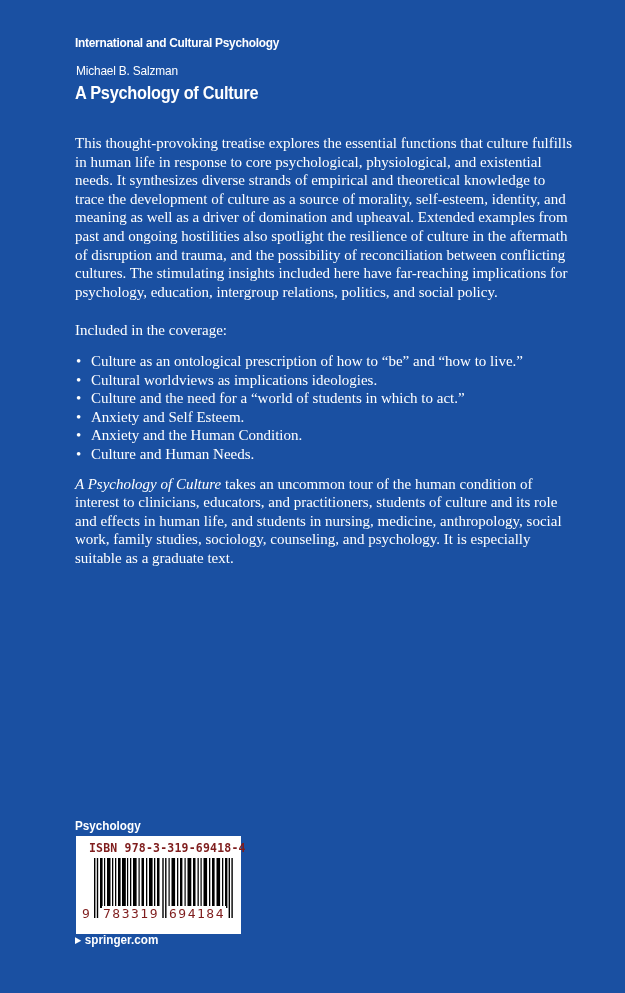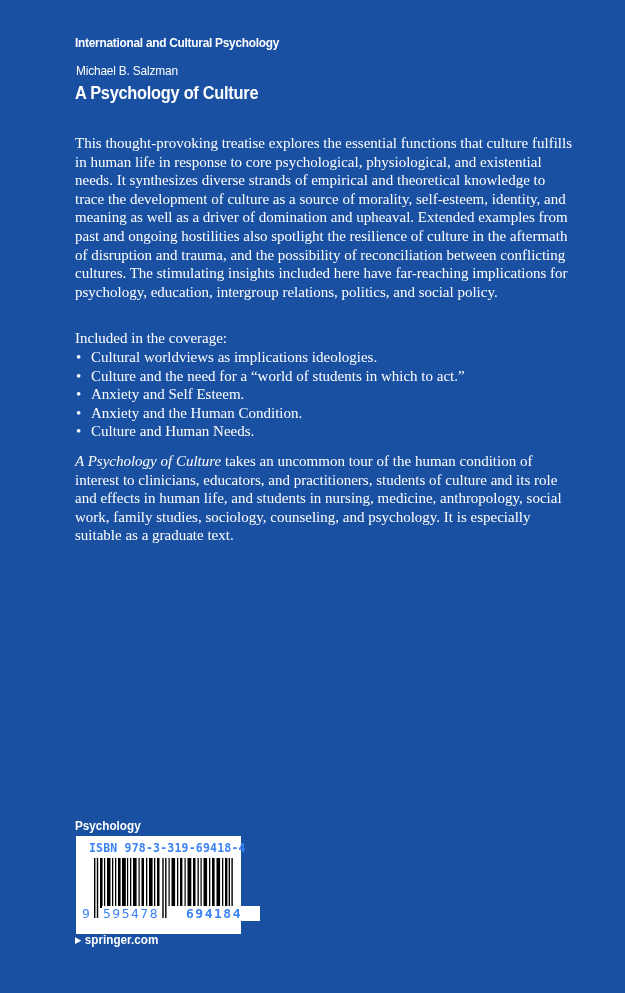--- a/index.html
+++ b/index.html
@@ -24,71 +24,72 @@
   #title {
     position:absolute; left:75px; top:82px;
     font-size:19px; font-weight:bold; letter-spacing:-0.3px;
     transform:scaleX(0.86); transform-origin:left top; white-space:nowrap;
   }
   #body {
     position:absolute; left:75px; top:134px; width:500px;
     font-size:15px; line-height:18.6px;
   }
   #body p { margin:0; }
-  #body p.intro { margin-bottom:28px; }
-  #body p.cov { margin-bottom:0; }
+  #body p.intro { margin-bottom:20px; }
+  #body p.cov { margin-bottom:12px; }
   #body ul { list-style:none; margin:0 0 11px 0; padding:0; }
   #body li { position:relative; padding-left:16px; }
   #body li::before {
     content:"\2022"; position:absolute; left:1px; top:0;
   }
   #body .closing i { font-style:italic; }
   #subject {
     position:absolute; left:75px; top:818px;
     font-size:13px; font-weight:bold;
     transform:scaleX(0.9); transform-origin:left top; white-space:nowrap;
   }
   #barcode-box {
     position:absolute; left:76px; top:836px; width:165px; height:98px;
-    background:#ffffff; color:#3b82f6;
+    background:#ffffff; color:#7f1d1d;
   }
   #isbn-text {
     position:absolute; left:13px; top:5px;
     font-family:"DejaVu Sans Mono","Liberation Mono",monospace;
     font-size:11.5px; font-weight:bold; letter-spacing:0.2px; white-space:nowrap;
   }
   #bars {
     position:absolute; left:18px; top:22px; width:140px; height:60px;
   }
   #ean-digits {
     position:absolute; left:6px; top:70px; width:156px;
     font-family:"DejaVu Sans Mono","Liberation Mono",monospace;
     font-size:13px; white-space:nowrap;
   }
   #ean-first { position:absolute; left:0; top:0; }
   #ean-left { position:absolute; left:20px; top:0; letter-spacing:1.5px; background:#fff; padding:0 1px; }
-  #ean-right { position:absolute; left:86px; top:0; letter-spacing:1.5px; background:#fff; padding:0 18px;font-weight:bold; }
+  #ean-right { position:absolute; left:86px; top:0; letter-spacing:1.5px; background:#fff; padding:0 1px; }
   #website {
     position:absolute; left:75px; top:932px;
     font-size:13px; font-weight:bold;
     transform:scaleX(0.9); transform-origin:left top; white-space:nowrap;
   }
   #website .arrow { font-size:9px; margin-right:4px; vertical-align:1px; }
 </style>
 </head>
 <body>
 
 <div id="series" class="sans">International and Cultural Psychology</div>
 <div id="author" class="sans">Michael B. Salzman</div>
 <div id="title" class="sans">A Psychology of Culture</div>
 
 <div id="body" class="serif">
   <p class="intro">This thought-provoking treatise explores the essential functions that culture fulfills in human life in response to core psychological, physiological, and existential needs. It synthesizes diverse strands of empirical and theoretical knowledge to trace the development of culture as a source of morality, self-esteem, identity, and meaning as well as a driver of domination and upheaval. Extended examples from past and ongoing hostilities also spotlight the resilience of culture in the aftermath of disruption and trauma, and the possibility of reconciliation between conflicting cultures. The stimulating insights included here have far-reaching implications for psychology, education, intergroup relations, politics, and social policy.</p>
   <p class="cov">Included in the coverage:</p>
   <ul>
+    <li>Culture as an ontological prescription of how to “be” and “how to live.”</li>
     <li>Cultural worldviews as implications ideologies.</li>
     <li>Culture and the need for a “world of students in which to act.”</li>
     <li>Anxiety and Self Esteem.</li>
     <li>Anxiety and the Human Condition.</li>
     <li>Culture and Human Needs.</li>
   </ul>
   <p class="closing"><i>A Psychology of Culture</i><span> takes an uncommon tour of the human condition of interest to clinicians, educators, and practitioners, students of culture and its role and effects in human life, and students in nursing, medicine, anthropology, social work, family studies, sociology, counseling, and psychology. It is especially suitable as a graduate text.</span></p>
 </div>
 
 <div id="subject" class="sans">Psychology</div>
@@ -131,18 +132,18 @@
         <rect x="118" y="0" width="2.6" height="50"></rect>
       <rect x="122.5" y="0" width="3.6" height="50"></rect>
         <rect x="128" y="0" width="1.3" height="50"></rect>
       <rect x="131" y="0" width="2.4" height="50"></rect>
         <rect x="134.6" y="0" width="1.4" height="60"></rect>
       <rect x="137.4" y="0" width="1.4" height="60"></rect>
     </g>
   </svg>
   <div id="ean-digits">
     <span id="ean-first">9</span>
-    <span id="ean-left">595478</span>
+    <span id="ean-left">783319</span>
     <span id="ean-right">694184</span>
   </div>
 </div>
 
 <div id="website" class="sans"><span class="arrow">▶</span><span>springer.com</span></div>
 
 </body></html>

